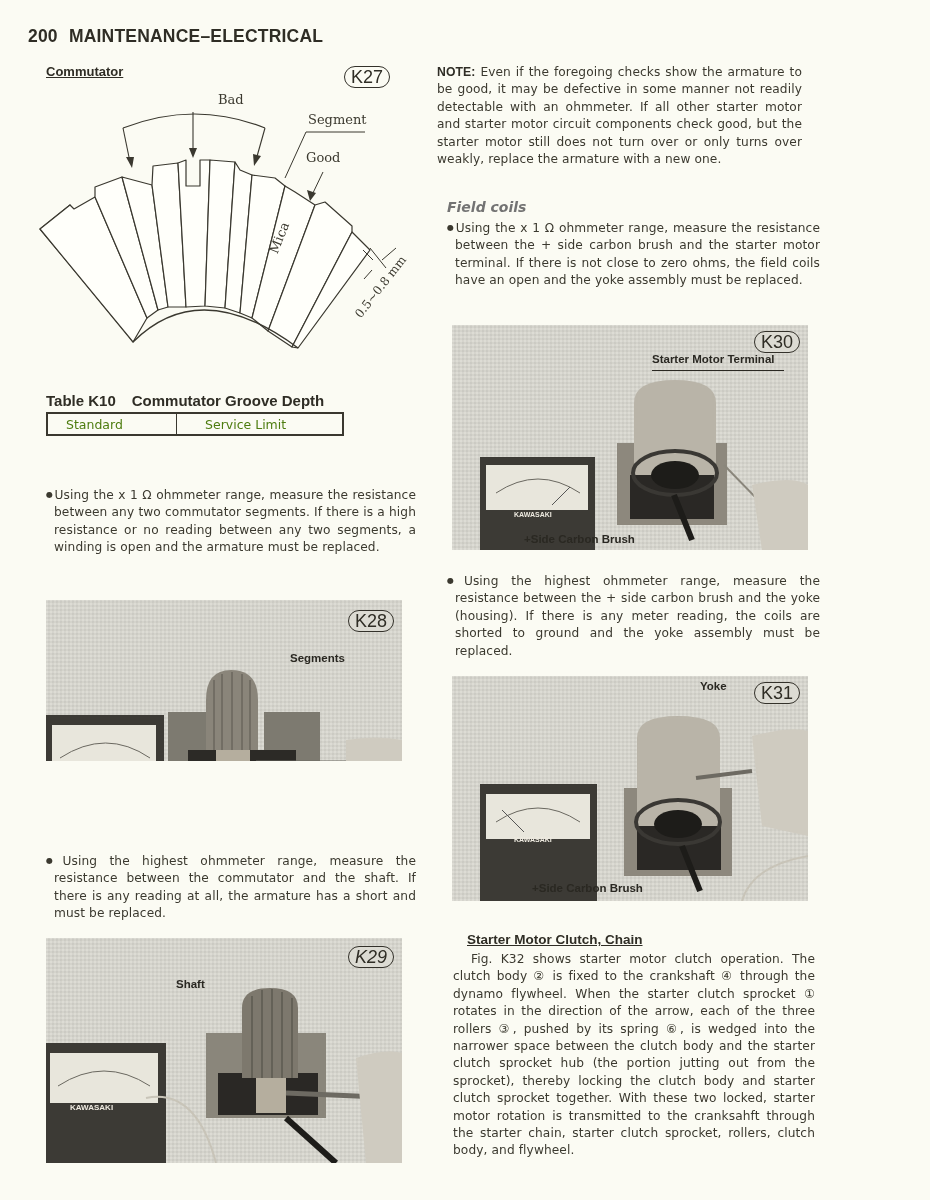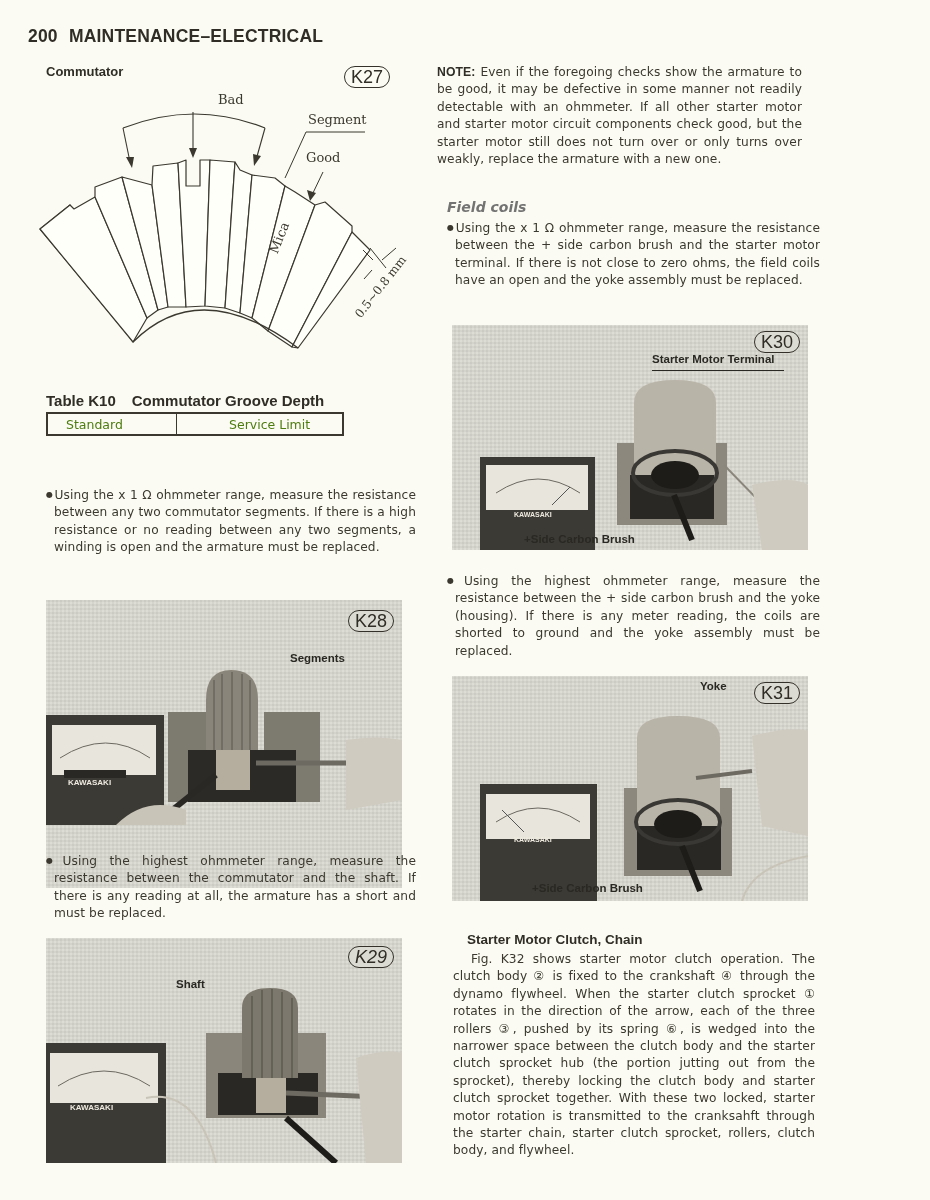--- a/index.html
+++ b/index.html
@@ -9,21 +9,21 @@
       color: #2c2a22;
       font-family: "DejaVu Sans", sans-serif;
     }
     .abs { position: absolute; }
     .page-header {
       left: 28px; top: 26px; font-family: "Liberation Sans", sans-serif;
       font-weight: bold; font-size: 17.5px; letter-spacing: 0.2px; color: #2f2d25;
     }
     .page-header .num { margin-right: 6px; }
     .section-title {
-      font-family: "Liberation Sans", sans-serif; font-weight: bold; font-size: 13px; color: #2f2d25;
+      font-family: "Liberation Sans", sans-serif; font-weight: bold; font-size: 13px; color: #2f2d25; text-decoration: underline;
     }
     .fig-badge {
       border: 1.4px solid #33312a; border-radius: 12px; padding: 0 6px;
       font-family: "Liberation Sans", sans-serif; font-size: 18px; line-height: 20px;
       color: #2f2d25; background: transparent;
     }
     .body-text {
       font-family: "DejaVu Sans", sans-serif; font-size: 12.2px; line-height: 17.4px;
       color: #3b392f; text-align: justify; letter-spacing: 0.1px;
     }
@@ -40,21 +40,21 @@
       left: 46px; top: 392px; font-family: "Liberation Sans", sans-serif; font-weight: bold; font-size: 15px; color: #2f2d25;
     }
     .spec-table-caption .sep { display: inline-block; width: 16px; }
     table.spec {
       left: 46px; top: 412px; width: 298px; border-collapse: collapse;
       border: 2px solid #3a382f; font-size: 12.5px; color: #4d7c0f;
       font-family: "DejaVu Sans", sans-serif;
     }
     table.spec td { border: 1px solid #3a382f; height: 20px; padding: 0 0 0 18px; }
     table.spec td.c1 { width: 110px; }
-    table.spec td.c2 { padding-left: 52px; }
+    table.spec td.c2 { padding-left: 28px; }
 
     
     .photo {
       background: #d9d8d0;
       background-image:
         repeating-linear-gradient(0deg, rgba(255,255,255,0.06) 0 2px, rgba(0,0,0,0.03) 2px 4px),
         repeating-linear-gradient(90deg, rgba(255,255,255,0.05) 0 2px, rgba(0,0,0,0.03) 2px 4px);
       overflow: hidden;
     }
     .photo svg { position: absolute; left: 0; top: 0; }
@@ -132,21 +132,21 @@
     <td class="c1">Standard</td>
     <td class="c2">Service Limit</td>
   </tr>
 </tbody>
   </table>
 
 <p class="abs body-text bullet-para" style="left:46px; top:486px; width:362px; margin:0;">
   <span class="bullet"></span><span>Using the x 1 Ω ohmmeter range, measure the resistance between any two commutator segments. If there is a high resistance or no reading between any two segments, a winding is open and the armature must be replaced.</span>
 </p>
 
-<div class="abs photo" style="left:46px; top:600px; width:356px; height:288px;">
+<div class="abs photo" style="left:46px; top:600px; width:356px; height:161px;">
   <svg width="356" height="225">
     <rect x="0" y="115" width="118" height="110" fill="#3c3a35"></rect>
     <rect x="6" y="125" width="104" height="50" fill="#e8e6dc"></rect>
     <path d="M14,158 Q60,128 104,158" fill="none" stroke="#6a6860" stroke-width="1"></path>
     <rect x="18" y="170" width="62" height="8" fill="#2a2825"></rect>
     <rect x="122" y="112" width="56" height="90" fill="#7d7a70"></rect>
     <rect x="218" y="112" width="56" height="90" fill="#7d7a70"></rect>
     <rect x="142" y="150" width="108" height="52" fill="#2c2a26"></rect>
     <path d="M160,100 Q160,70 185,70 Q212,70 212,100 L212,150 L160,150 Z" fill="#8a857a"></path>
     <g stroke="#5a564e" stroke-width="1">

